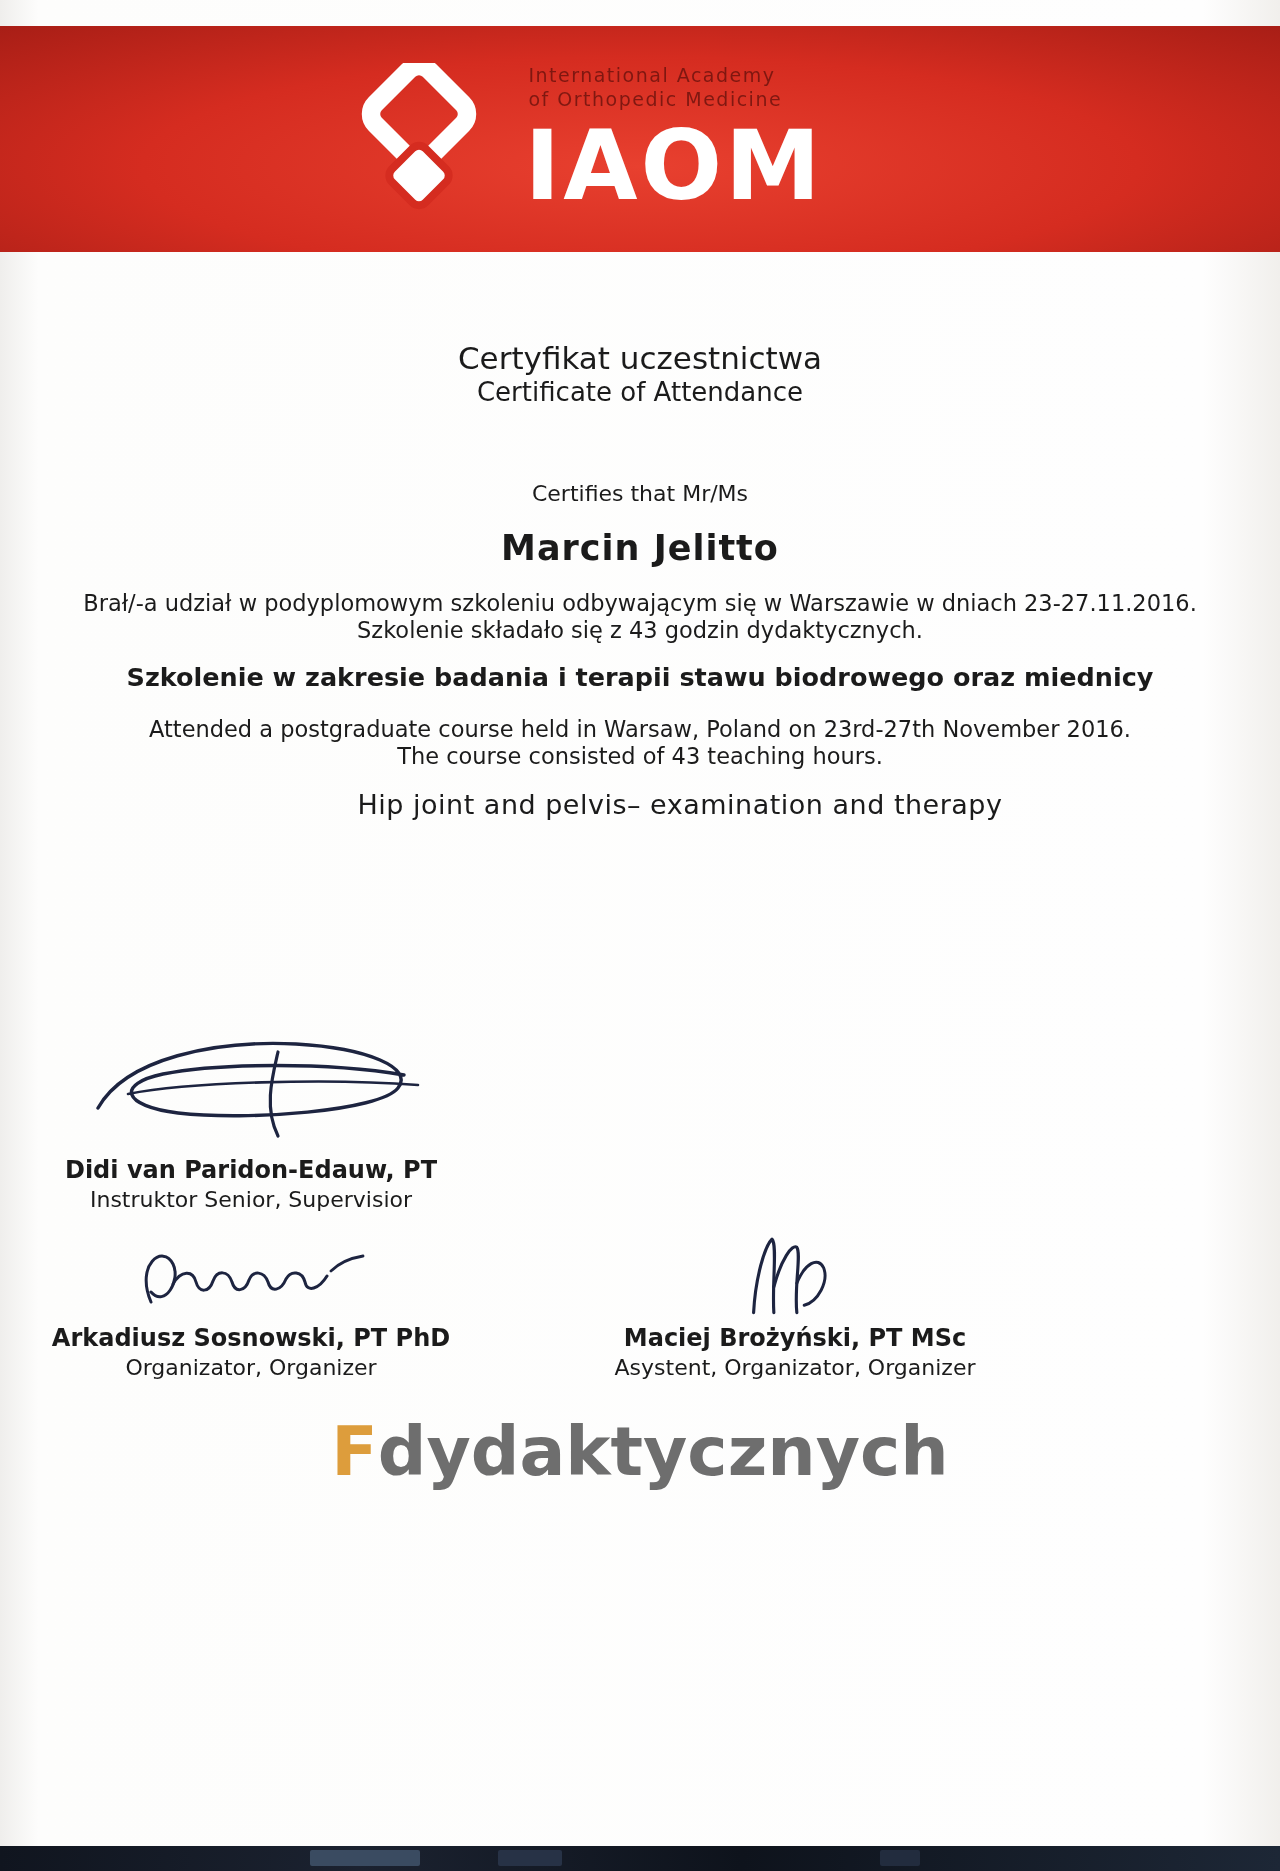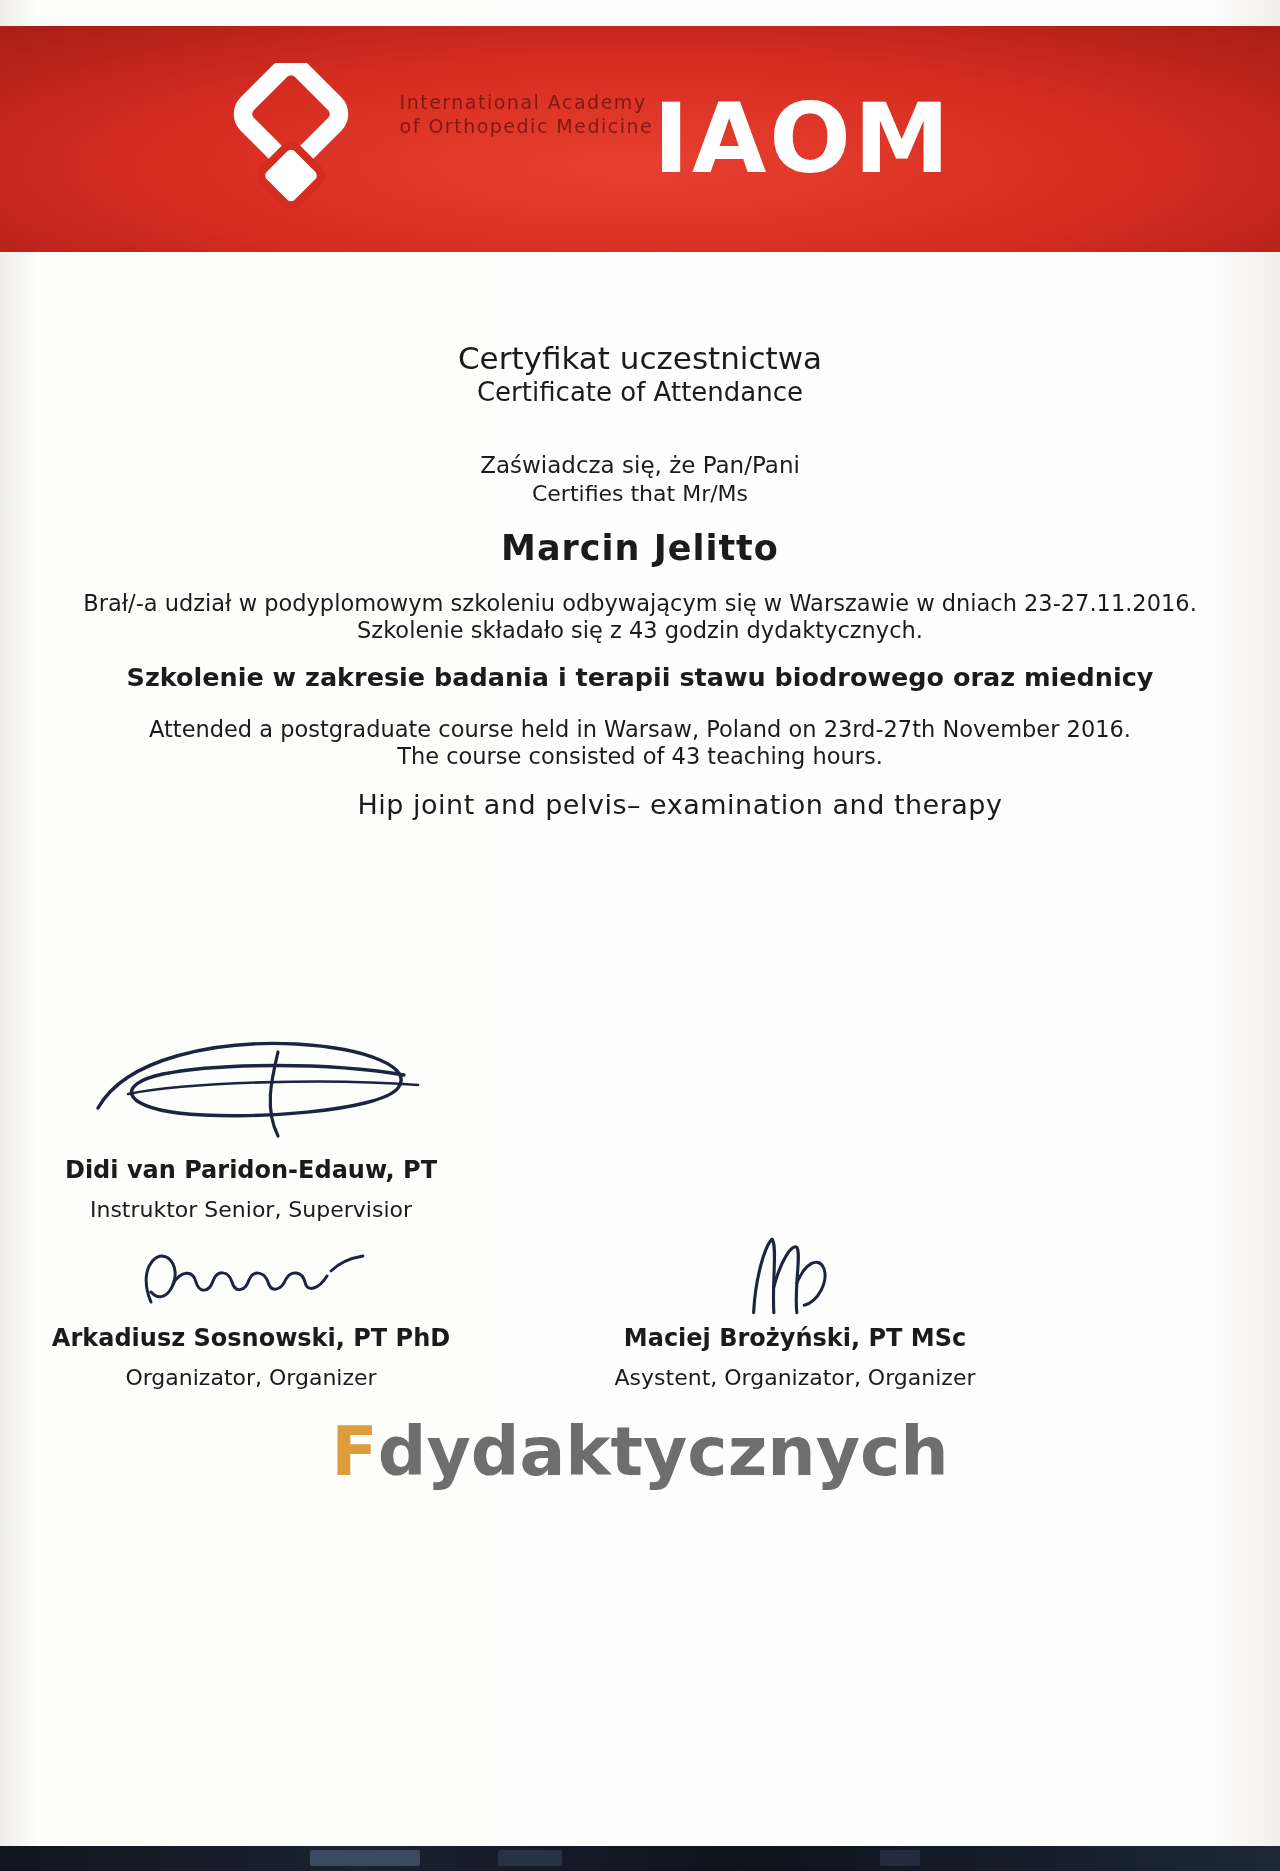--- a/index.html
+++ b/index.html
@@ -15,21 +15,21 @@
   
   .banner{
     position:absolute;left:0;top:26px;width:1280px;height:226px;
     background:radial-gradient(ellipse at 50% 62%, #e8402f 0%, #d52c20 55%, #a81e16 100%);
   }
   .banner-inner{
     display:flex;align-items:center;justify-content:center;
     height:100%;gap:26px;transform:translateX(-58px);
   }
   .logo-icon{width:158px;height:158px;margin-top:6px;}
-  .banner-right{display:flex;flex-direction:row;align-items:flex-start;}
+  .banner-right{display:flex;flex-direction:column;align-items:flex-start;}
   .org-name{
     color:rgba(105,18,12,0.8);
     font-size:19px;line-height:1.25;letter-spacing:1.5px;
     margin-bottom:6px;margin-left:4px;
   }
   .logo-text{
     color:#ffffff;font-weight:bold;font-size:96px;line-height:1;
     letter-spacing:3px;
   }
   
@@ -45,21 +45,21 @@
   .en-title{top:789px;font-size:27px;font-weight:normal;letter-spacing:0.5px;padding-left:40px;}
   
   .sig-block{position:absolute;text-align:center;}
   .sig-1{left:36px;top:1022px;width:430px;}
   .sig-2{left:560px;top:1012px;width:470px;}
   .sig-3{left:36px;top:1228px;width:430px;}
   .sig-4{left:560px;top:1228px;width:470px;}
   .sig-img{display:block;margin:0 auto;}
   .sig-img path{fill:none;stroke:#1d2440;stroke-linecap:round;stroke-linejoin:round;}
   .sig-name{font-size:24px;font-weight:bold;margin-top:4px;}
-  .sig-role{font-size:22px;margin-top:13px;}
+  .sig-role{font-size:22px;margin-top:3px;}
   
   .footer-logo{
     position:absolute;left:0;top:1412px;width:1280px;text-align:center;
     font-size:68px;font-weight:bold;color:#6e6e6e;letter-spacing:0px;
   }
   .footer-logo .accent{color:#dd9d3c;}
   
   .edge-strip{
     position:absolute;left:0;bottom:0;width:1280px;height:25px;
     background:linear-gradient(90deg,#10151f 0%,#1b2230 28%,#0e131c 58%,#1d2736 100%);
@@ -88,21 +88,20 @@
           <div>of Orthopedic Medicine</div>
         </div>
         <div class="logo-text">IAOM</div>
       </div>
     </div>
   </div>
 
   <div class="abs title-pl">Certyfikat uczestnictwa</div>
   <div class="abs title-en">Certificate of Attendance</div>
 
-  <div class="abs cert-pl">Zaświadcza się, że Pan/Pani</div>
   <div class="abs cert-en">Certifies that Mr/Ms</div>
 
   <div class="abs recipient">Marcin Jelitto</div>
 
   <div class="abs pl-desc">
     <div>Brał/-a udział w podyplomowym szkoleniu odbywającym się w Warszawie w dniach 23-27.11.2016.</div>
     <div>Szkolenie składało się z 43 godzin dydaktycznych.</div>
   </div>
   <div class="abs pl-title">Szkolenie w zakresie badania i terapii stawu biodrowego oraz miednicy</div>
 

